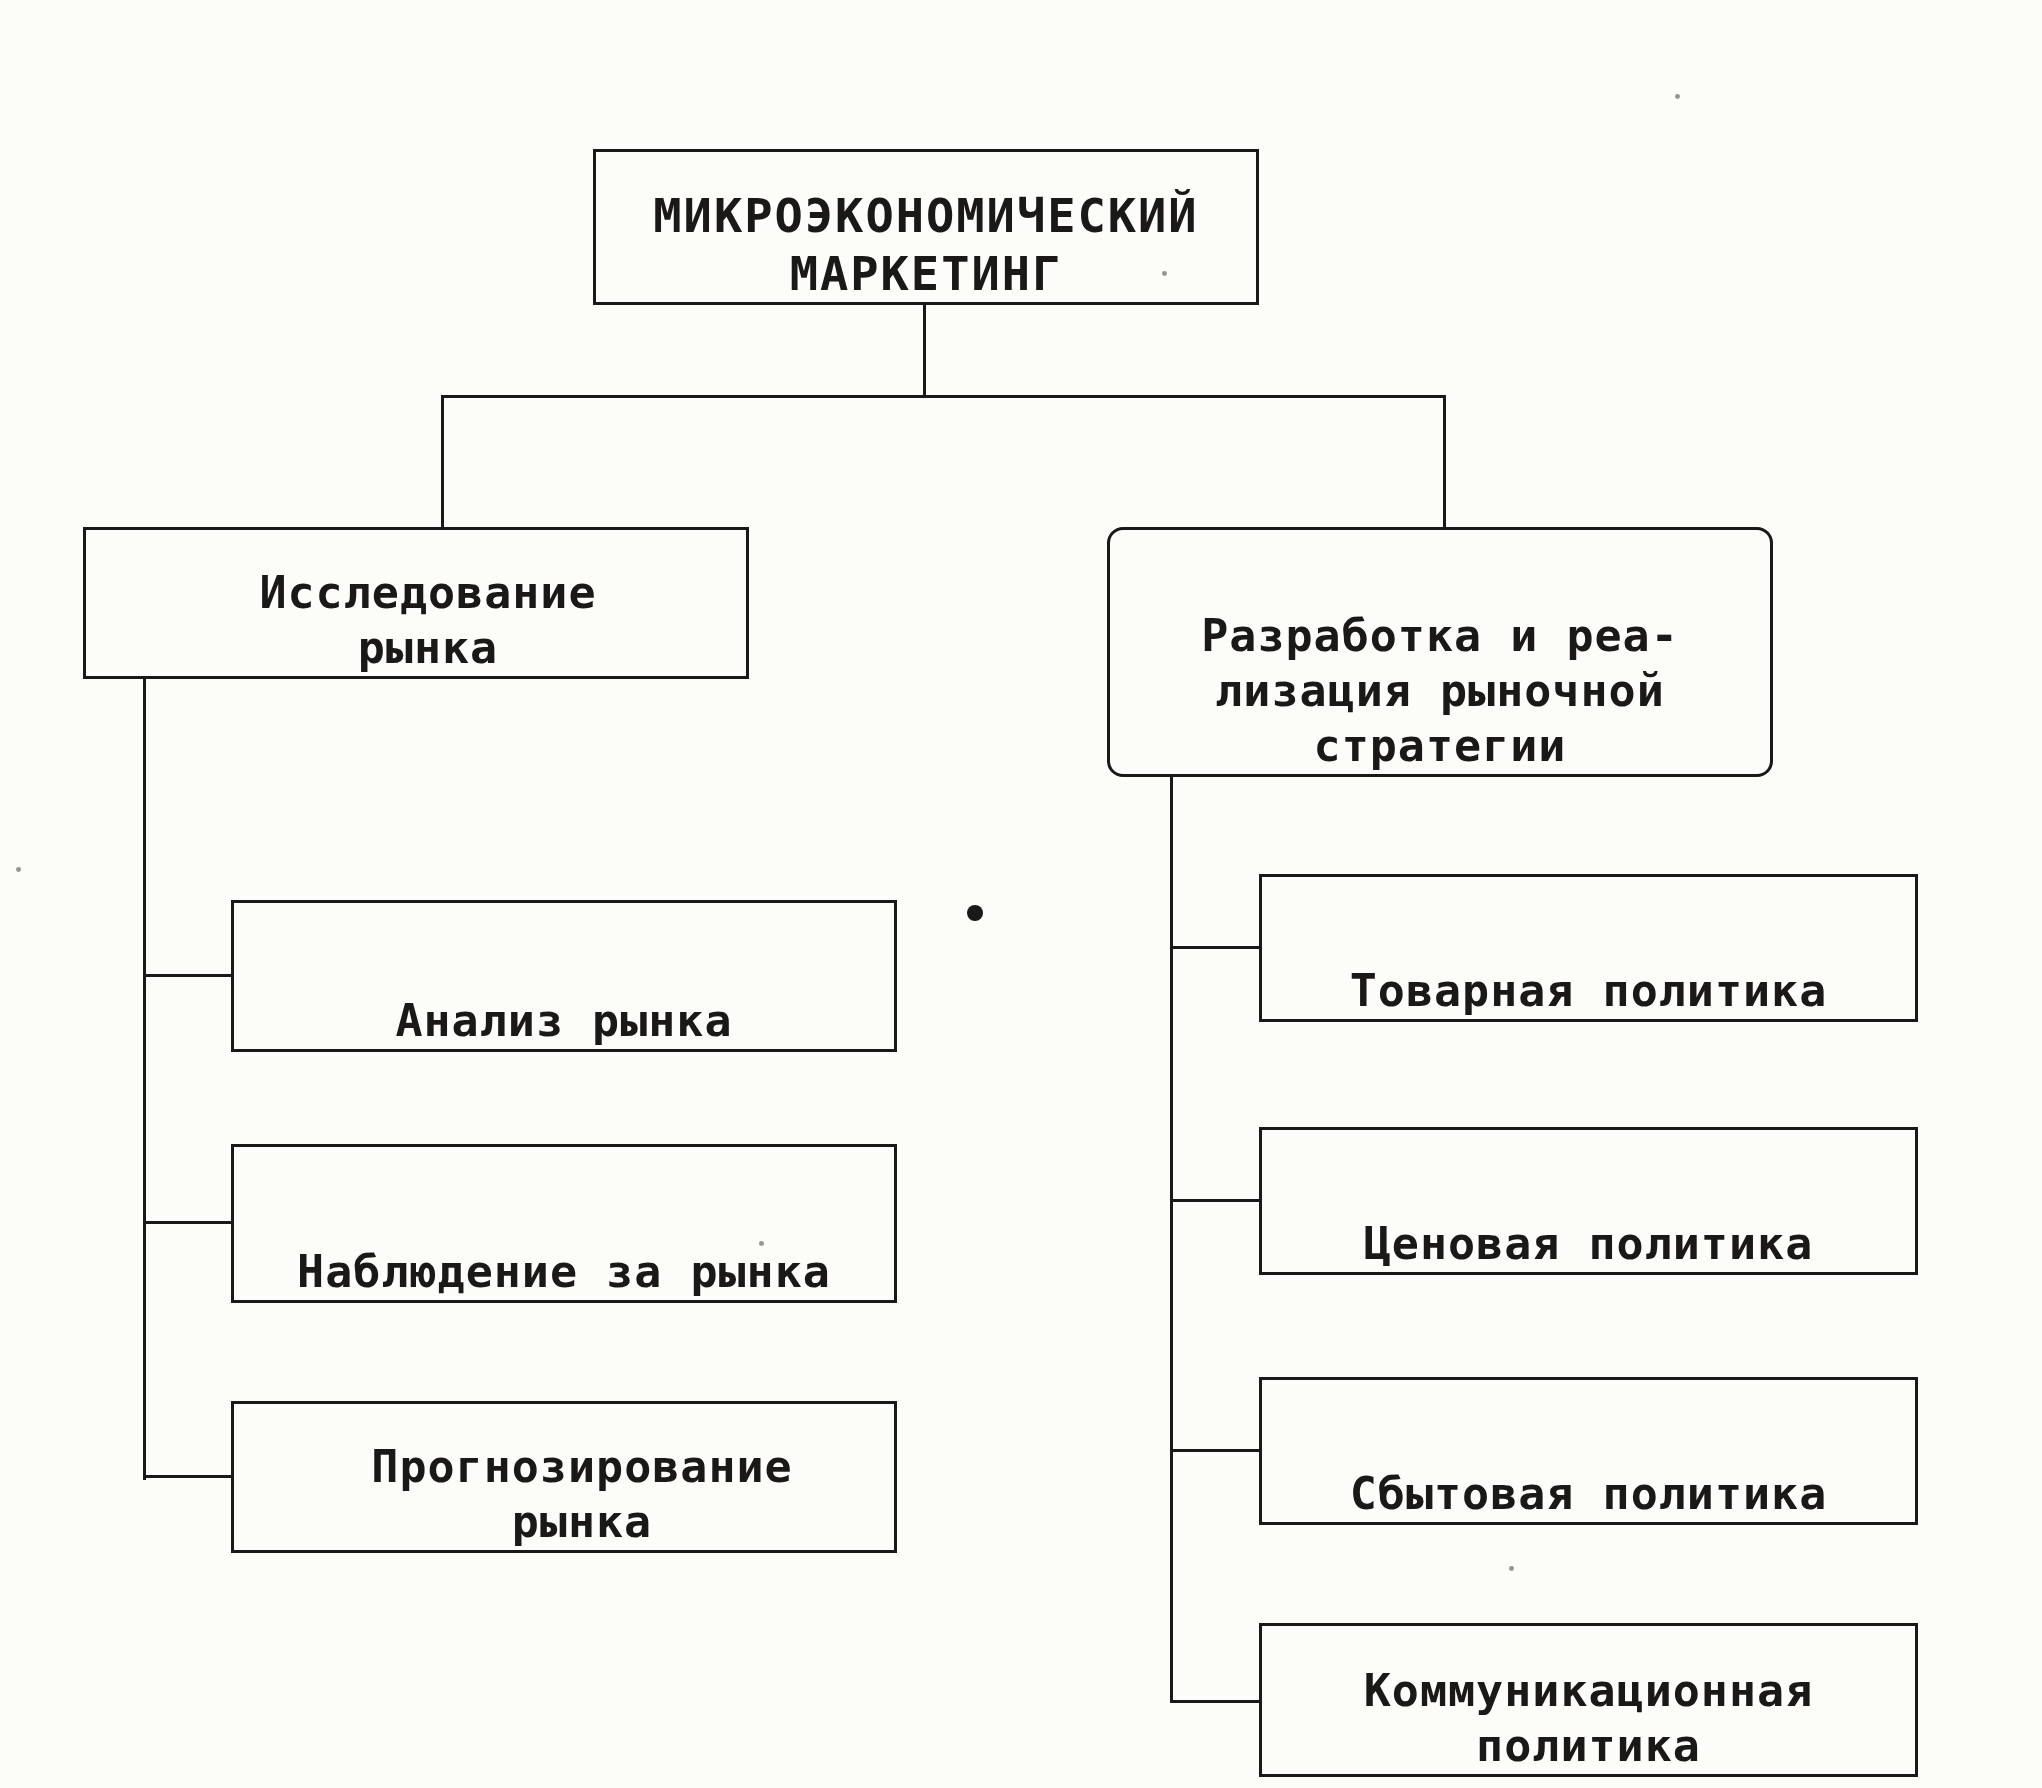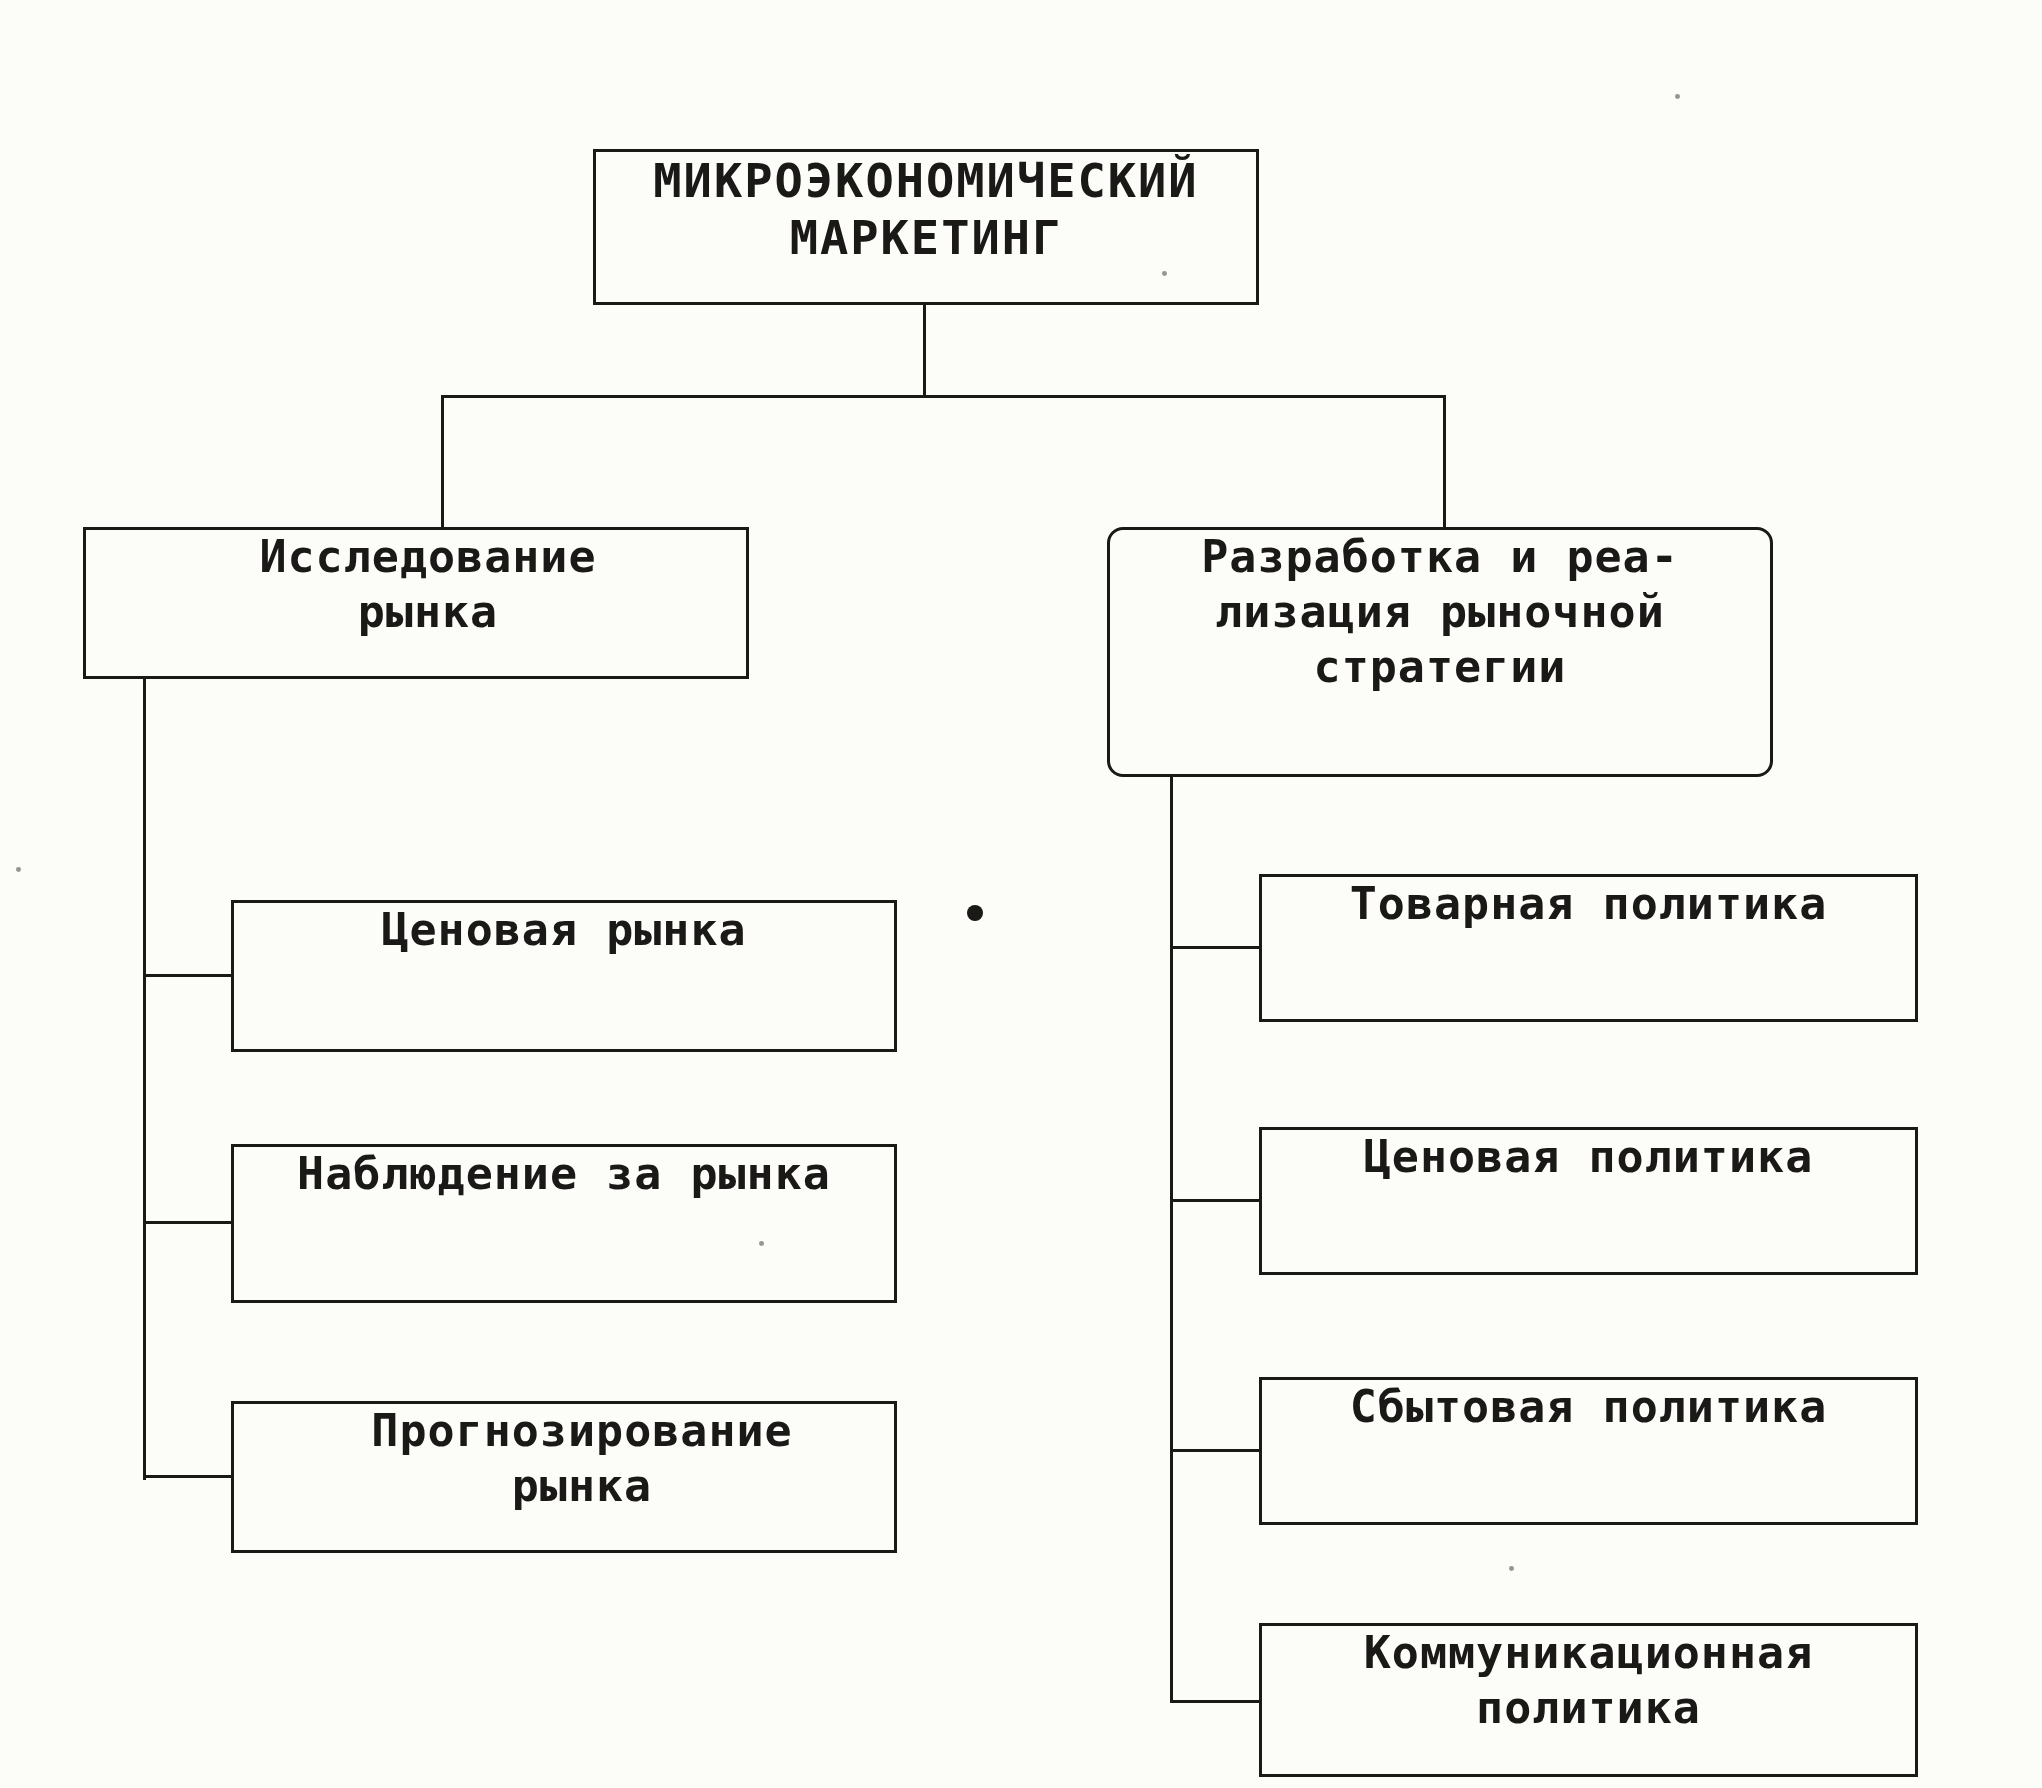--- a/index.html
+++ b/index.html
@@ -10,21 +10,21 @@
     height: 1789px;
     background: #fcfcf8;
     font-family: "DejaVu Sans Mono", "Liberation Mono", monospace;
     color: #1b1918;
     overflow: hidden;
   }
   .box {
     position: absolute;
     border: 3px solid #1b1918;
     display: flex;
-    align-items: flex-start;
+    align-items: flex-end;
     justify-content: center;
     text-align: center;
     background: #fcfcf8;
   }
   .label {
     white-space: pre-line;
     font-weight: 700;
     font-size: 45px;
     line-height: 1.22;
     letter-spacing: 1px;
@@ -62,21 +62,21 @@
 лизация рыночной
 стратегии</span>
   </div>
 
   <div class="line line-v" style="left:143px; top:679px; height:801px;"></div>
   <div class="line line-h" style="left:143px; top:974px; width:88px;"></div>
   <div class="line line-h" style="left:143px; top:1221px; width:88px;"></div>
   <div class="line line-h" style="left:143px; top:1475px; width:88px;"></div>
 
   <div class="box" style="left:231px; top:900px; width:666px; height:152px;">
-    <span class="label">Ценовая рынка</span>
+    <span class="label">Анализ рынка</span>
   </div>
   <div class="box" style="left:231px; top:1144px; width:666px; height:159px;">
     <span class="label">Наблюдение за рынка</span>
   </div>
   <div class="box" style="left:231px; top:1401px; width:666px; height:152px;padding-left:36px;">
     <span class="label">Прогнозирование
 рынка</span>
   </div>
 
   <div class="line line-v" style="left:1170px; top:777px; height:926px;"></div>

